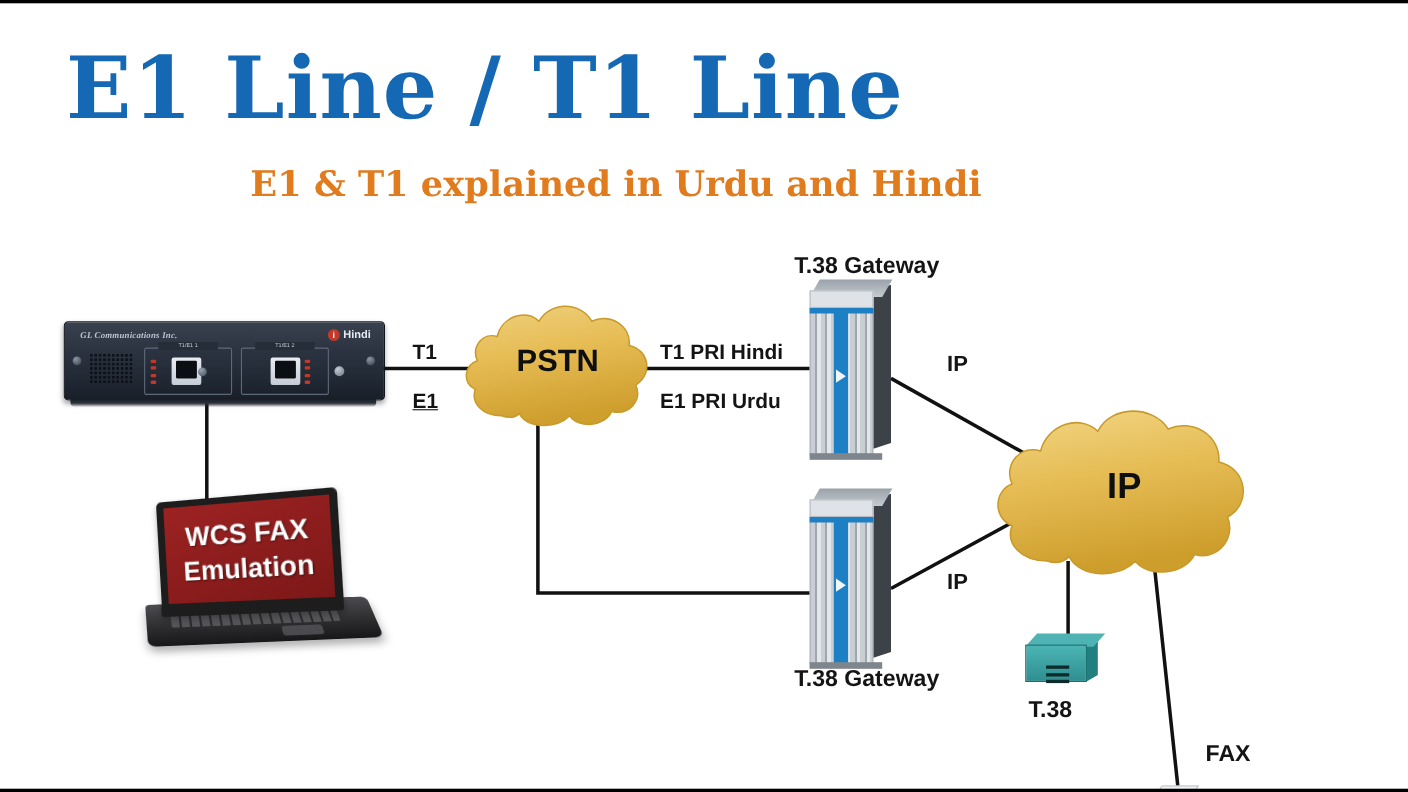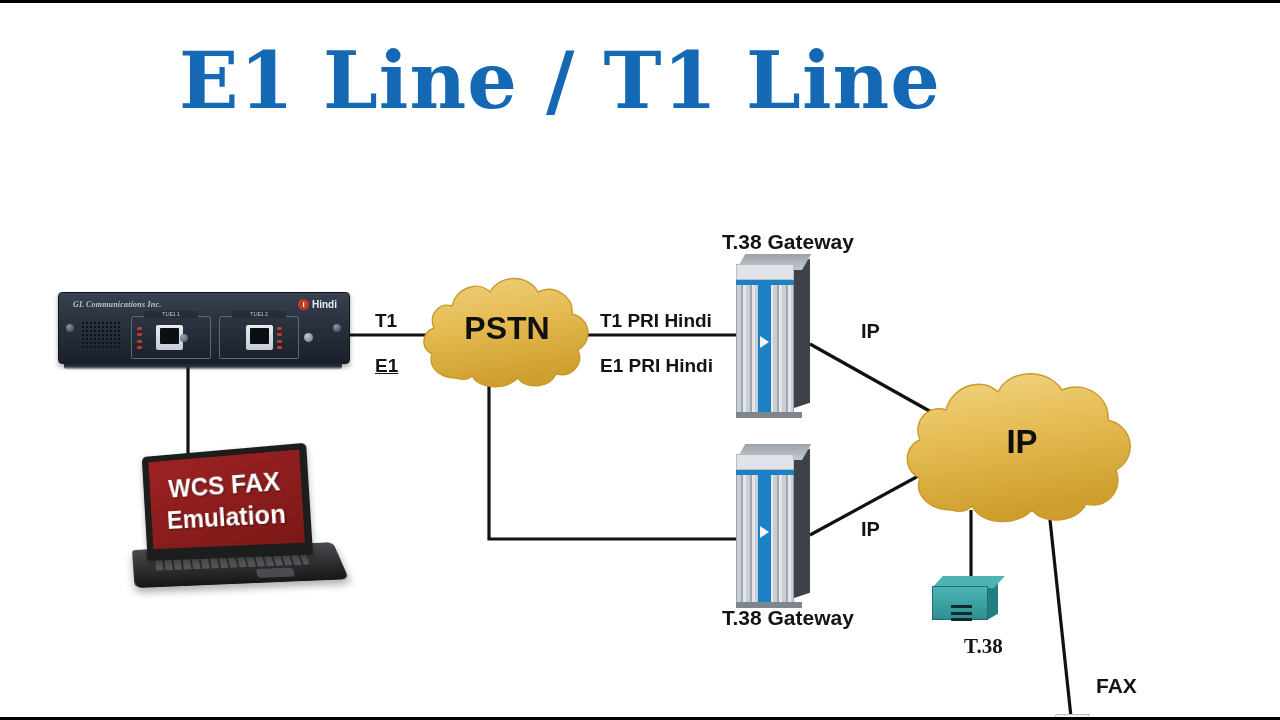--- a/index.html
+++ b/index.html
@@ -21,21 +21,20 @@
   
   #header {
     position: absolute;
     left: 0; top: 0;
     width: 1280px; height: 210px;
   }
   #main-title {
     position: absolute;
     left: 60px; top: 38px;
     width: 1000px;
-    text-align: center;
     font-family: "DejaVu Serif", serif;
     font-weight: bold;
     font-size: 78px;
     line-height: 86px;
     letter-spacing: 1px;
     color: #1569b4;
     white-space: nowrap;
   }
   #sub-title {
     position: absolute;
@@ -327,21 +326,21 @@
     width: 100%; height: 100%;
     display: flex;
     align-items: center;
     justify-content: center;
     font-family: "Liberation Sans", sans-serif;
     font-weight: bold;
     color: #0f0f0f;
     pointer-events: none;
   }
   #pstn-cloud { left: 418px; top: 56px; width: 178px; height: 124px; }
-  #pstn-cloud .cloud-text { font-size: 32px; padding-bottom: 6px; }
+  #pstn-cloud .cloud-text { font-size: 28px; padding-bottom: 6px; }
   #ip-cloud { left: 898px; top: 148px; width: 248px; height: 168px; }
   #ip-cloud .cloud-text { font-size: 33px; padding-bottom: 14px; }
 
   
   .rack { position: absolute; }
   .rack-top {
     position: absolute;
     left: 4px; top: 0;
     width: 66px; height: 16px;
     background: linear-gradient(180deg,#9aa1a8 0%,#c4cad0 100%);
@@ -472,20 +471,21 @@
 </head>
 <body>
 
 <div id="stage">
 
   <div class="edge-bar" style="top:0"></div>
 
   <div id="header">
 
     <div id="main-title">E1 Line  /  T1 Line</div>
+    <div id="sub-title">E1 &amp; T1 explained in Urdu and Hindi</div>
 
   </div>
 
   <div id="diagram">
 
     <svg id="wires" viewBox="0 0 1280 510">
       <g stroke="#111111" stroke-width="3.2" fill="none">
 
         <line x1="348" y1="125" x2="432" y2="125"></line>
 
@@ -633,27 +633,27 @@
     <div class="node" id="ata-dev">
       <div class="ata-side"></div>
       <div class="ata-top"></div>
 
     </div>
 
     <div class="lbl lbl-md" style="left:375px; top:100px;">T1</div>
     <div class="lbl lbl-md" style="left:375px; top:145px;text-decoration:underline;">E1</div>
 
     <div class="lbl lbl-md" style="left:600px; top:100px;">T1 PRI Hindi</div>
-    <div class="lbl lbl-md" style="left:600px; top:145px;">E1 PRI Hindi</div>
+    <div class="lbl lbl-md" style="left:600px; top:145px;">E1 PRI Urdu</div>
 
     <div class="lbl lbl-lg" style="left:722px; top:20px;">T.38 Gateway</div>
     <div class="lbl lbl-lg" style="left:722px; top:396px;">T.38 Gateway</div>
 
     <div class="lbl lbl-ip" style="left:861px; top:110px;">IP</div>
     <div class="lbl lbl-ip" style="left:861px; top:308px;">IP</div>
 
-    <div class="lbl lbl-lg" style="left:964px; top:424px;font-family:Liberation Serif, serif;">T.38</div>
+    <div class="lbl lbl-lg" style="left:935px; top:424px;">T.38</div>
 
     <div class="lbl lbl-lg" style="left:1096px; top:464px;" id="fax-label">FAX</div>
   </div>
 
   <div class="edge-bar" style="top:717px"></div>
 </div>
 
 </body></html>

